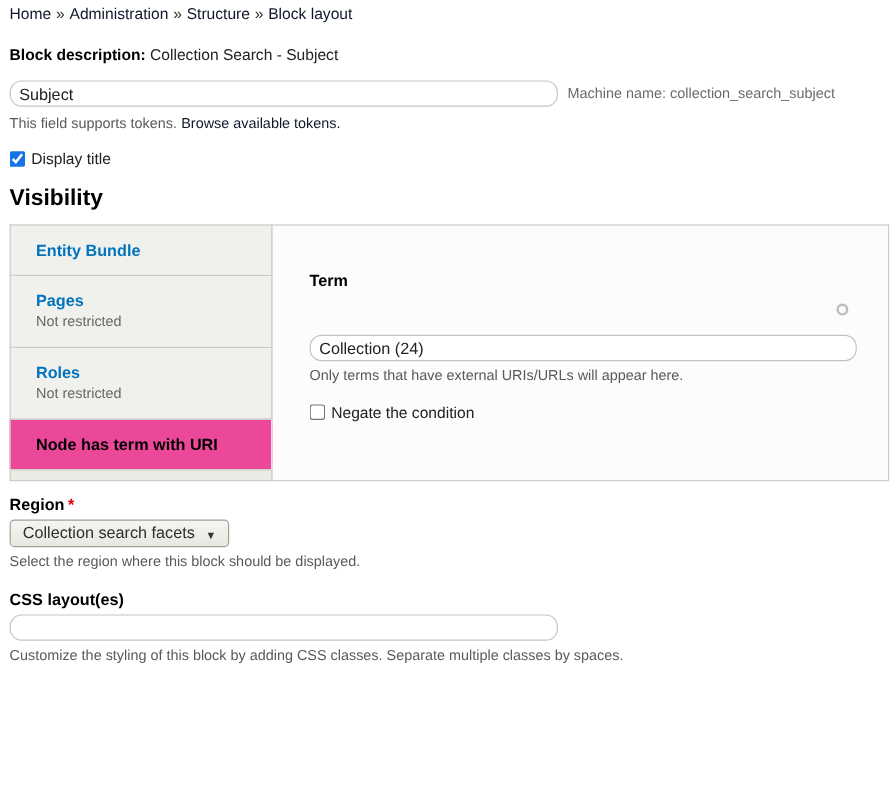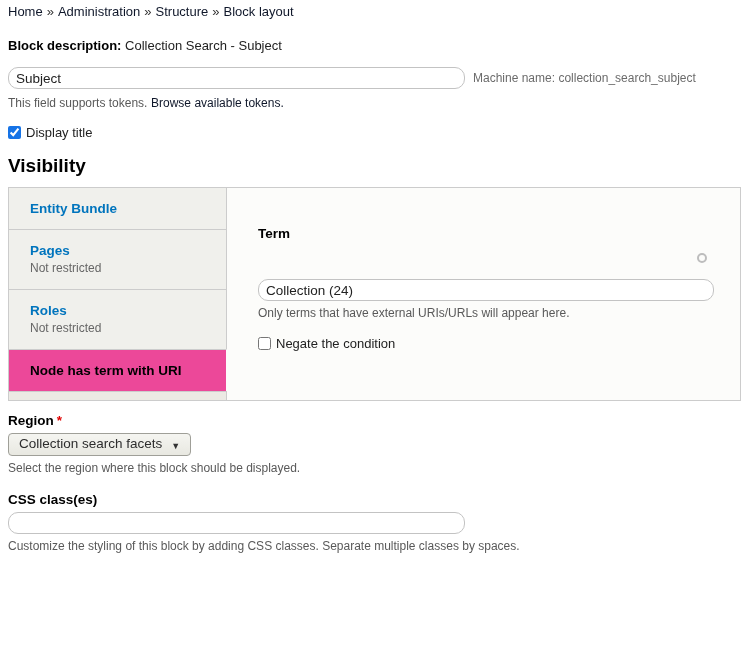--- a/index.html
+++ b/index.html
@@ -168,16 +168,16 @@
     <span>Region</span><span class="req">*</span>
   </div>
   <div class="select-box">
     <span>Collection search facets</span>
     <span class="chev">▼</span>
   </div>
   <div class="descr">Select the region where this block should be displayed.</div>
 </div>
 
 <div class="css-item">
-  <div class="form-label">CSS class(es)</div>
+  <div class="form-label">CSS layout(es)</div>
   <input type="text" class="css-input" value="" style="">
   <div class="descr">Customize the styling of this block by adding CSS classes. Separate multiple classes by spaces.</div>
 </div>
 
 </body></html>

